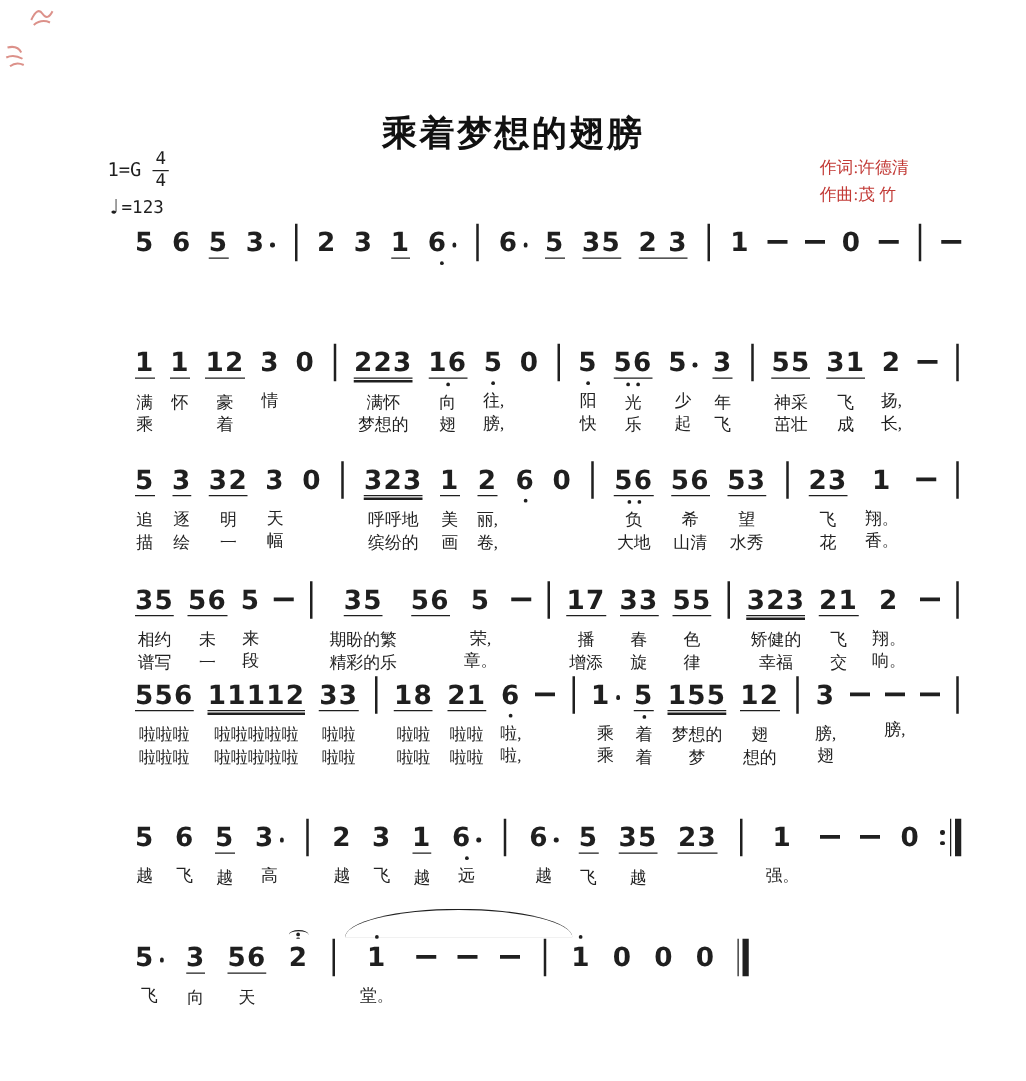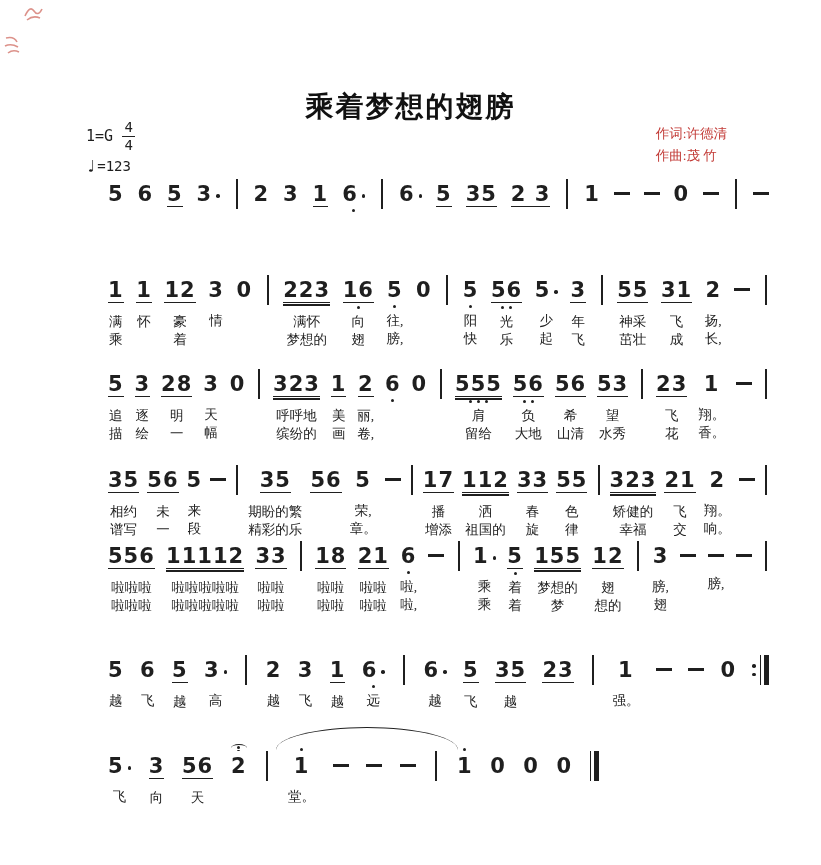--- a/index.html
+++ b/index.html
@@ -429,21 +429,21 @@
             <div class="notewrap">
               <span class="num u1">3</span>
             </div>
             <div class="below"></div>
             <div class="lyr">逐</div>
             <div class="lyr">绘</div>
           </div>
           <div class="col">
             <div class="above"></div>
             <div class="notewrap">
-              <span class="num u1">28</span>
+              <span class="num u1">32</span>
             </div>
             <div class="below"></div>
             <div class="lyr">明</div>
             <div class="lyr">一</div>
           </div>
           <div class="col">
             <div class="above"></div>
             <div class="notewrap">
               <span class="num">3</span>
             </div>
@@ -509,33 +509,20 @@
               <span class="num">0</span>
             </div>
             <div class="below"></div>
             <div class="lyr"></div>
             <div class="lyr"></div>
           </div>
           <div class="col">
             <div class="barline"></div>
             <div class="lyr"></div>
             <div class="lyr"></div>
-          </div>
-          <div class="col">
-            <div class="above"></div>
-            <div class="notewrap">
-              <span class="num u2">555</span>
-            </div>
-            <div class="below">
-              <span class="lodot"></span>
-              <span class="lodot"></span>
-              <span class="lodot"></span>
-            </div>
-            <div class="lyr">肩</div>
-            <div class="lyr">留给</div>
           </div>
           <div class="col">
             <div class="above"></div>
             <div class="notewrap">
               <span class="num u1">56</span>
             </div>
             <div class="below">
               <span class="lodot"></span>
               <span class="lodot"></span>
             </div>
@@ -672,29 +659,20 @@
             <div class="lyr"></div>
           </div>
           <div class="col">
             <div class="above"></div>
             <div class="notewrap">
               <span class="num u1">17</span>
             </div>
             <div class="below"></div>
             <div class="lyr">播</div>
             <div class="lyr">增添</div>
-          </div>
-          <div class="col">
-            <div class="above"></div>
-            <div class="notewrap">
-              <span class="num u2">112</span>
-            </div>
-            <div class="below"></div>
-            <div class="lyr">洒</div>
-            <div class="lyr">祖国的</div>
           </div>
           <div class="col">
             <div class="above"></div>
             <div class="notewrap">
               <span class="num u1">33</span>
             </div>
             <div class="below"></div>
             <div class="lyr">春</div>
             <div class="lyr">旋</div>
           </div>

